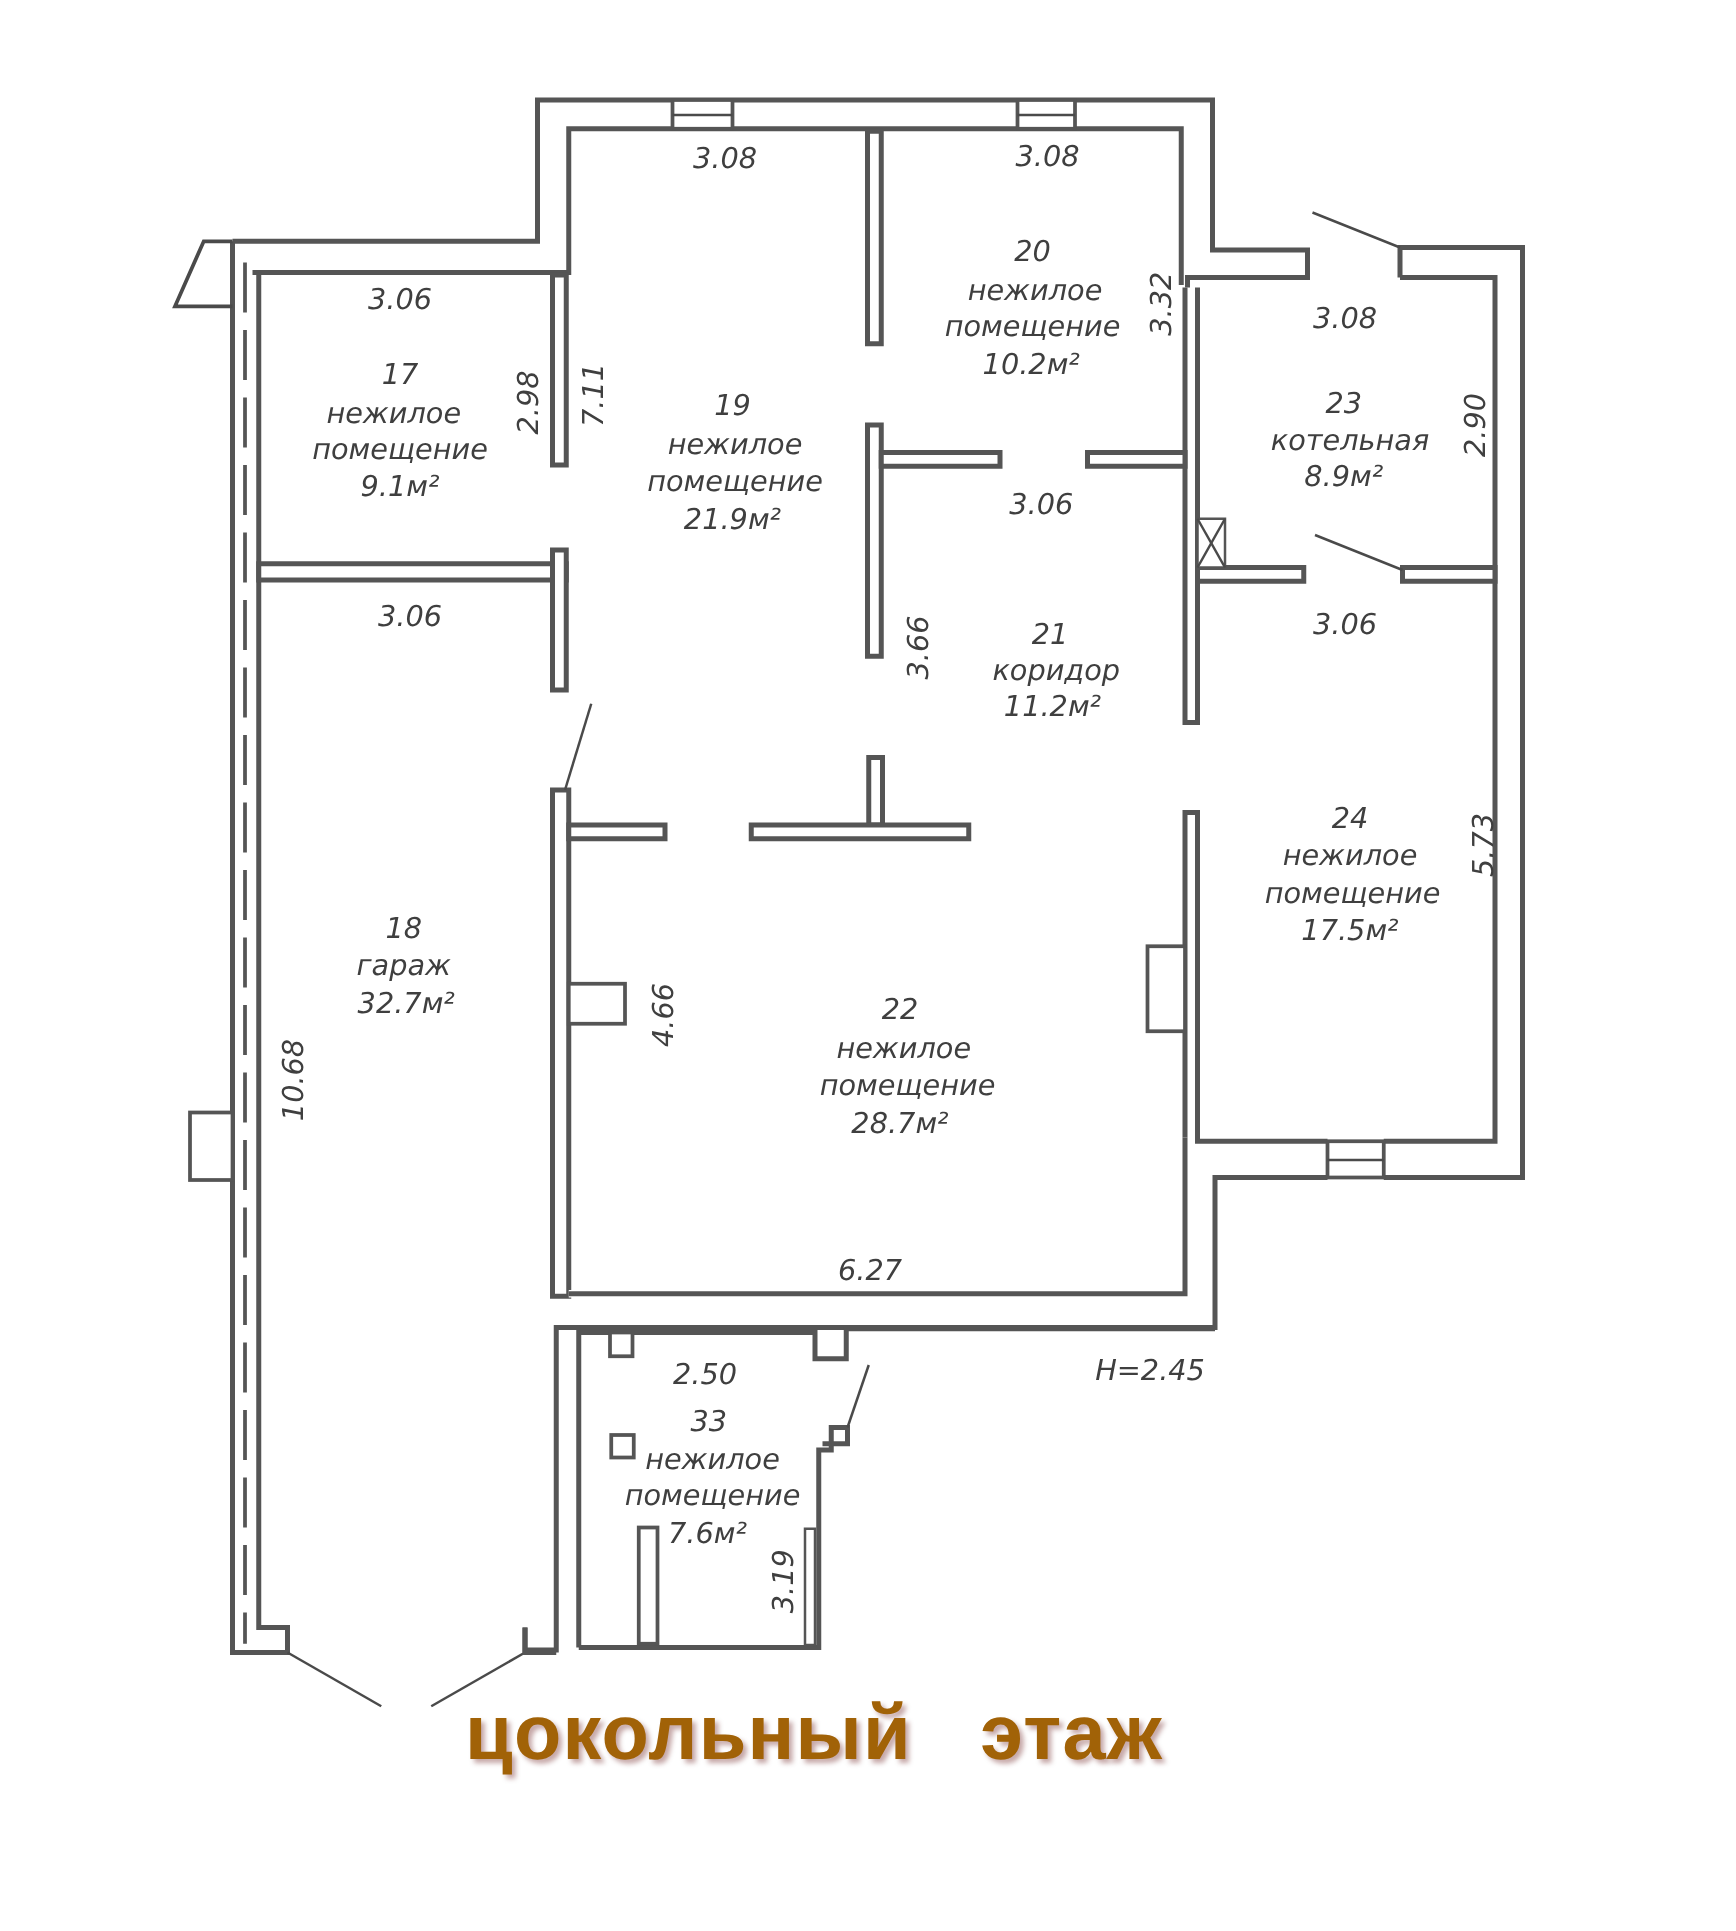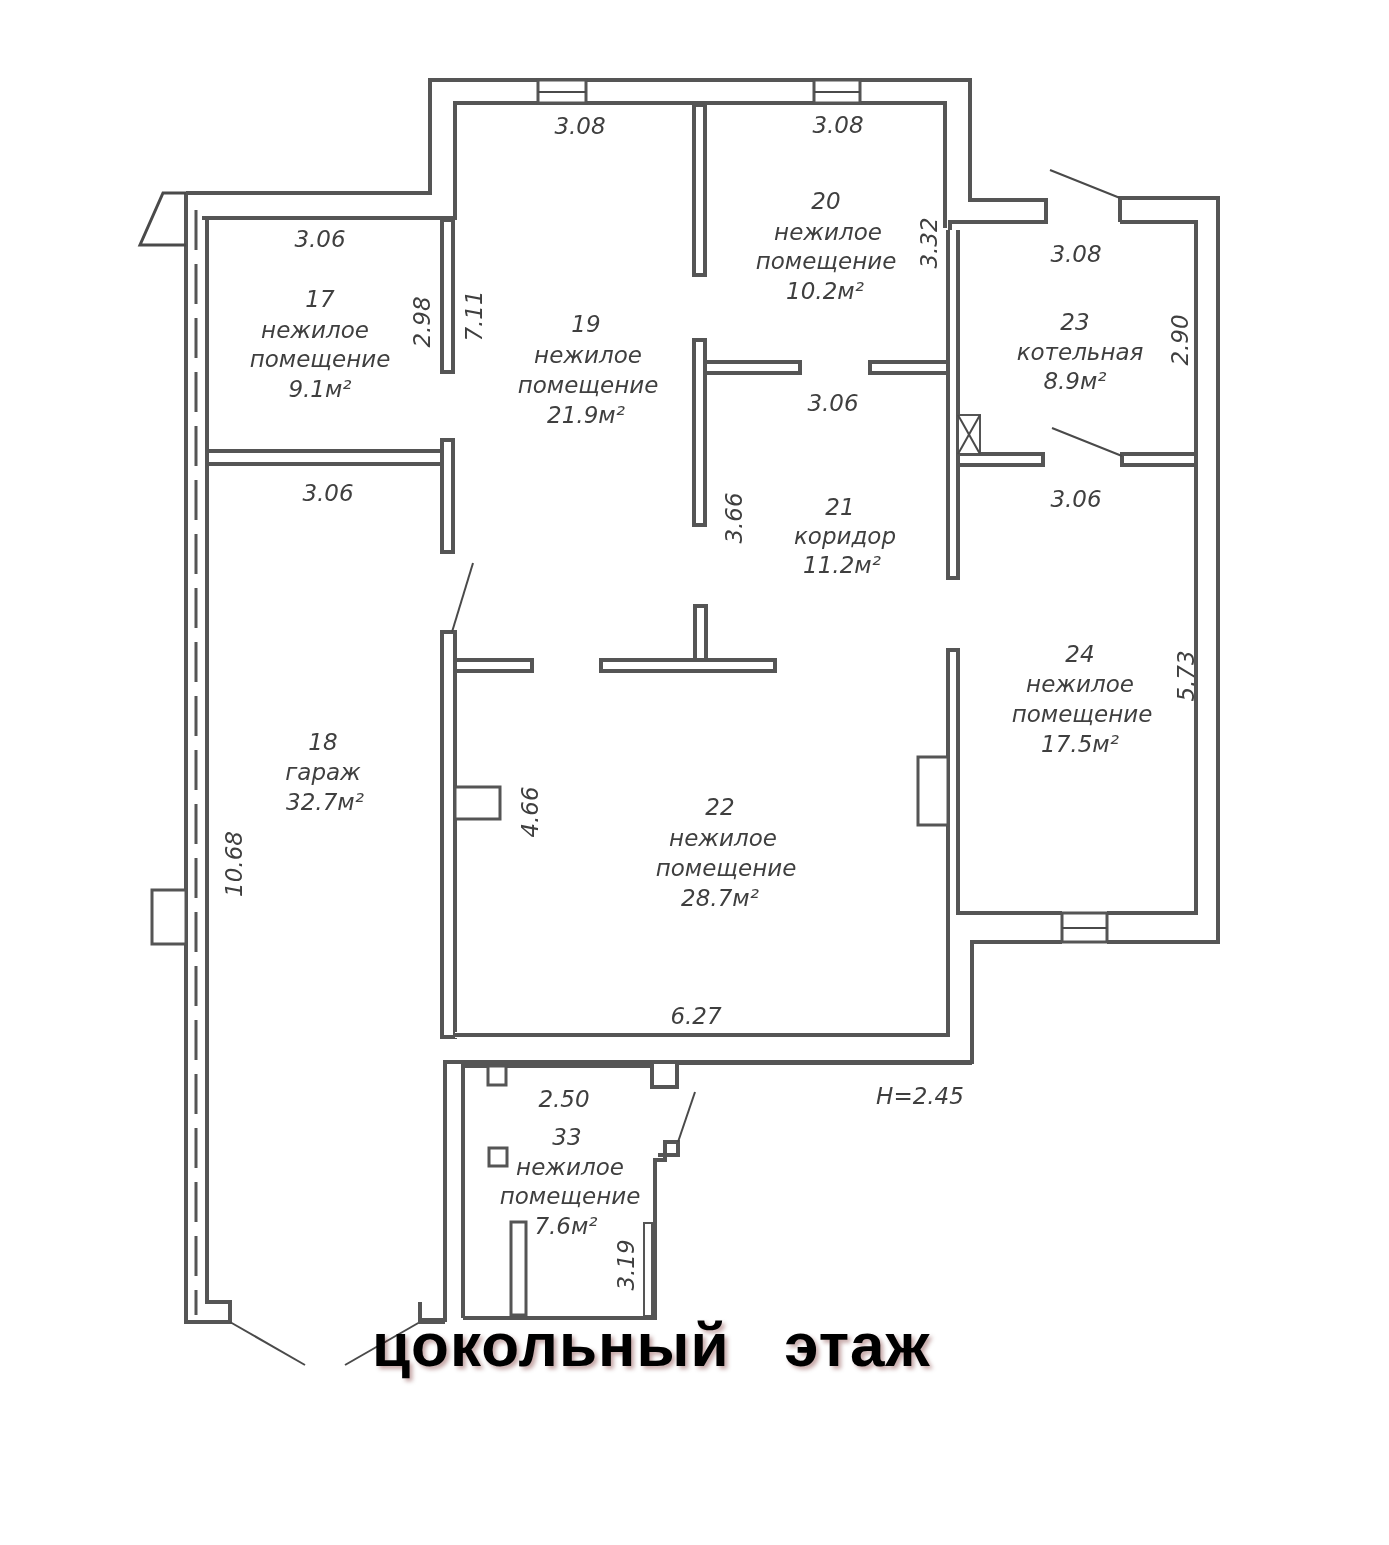--- a/index.html
+++ b/index.html
@@ -7,22 +7,22 @@
          font-family: "DejaVu Sans", sans-serif; }
   #plan { position: absolute; left: 0; top: 0; width: 1389px; height: 1545px; }
   .wall { fill: #ffffff; stroke: #555555; stroke-width: 4; stroke-linejoin: miter; }
   .wall-thin { fill: none; stroke: #555555; stroke-width: 4; }
   .line { fill: none; stroke: #4a4a4a; stroke-width: 2; }
   .dash { fill: none; stroke: #555555; stroke-width: 3; stroke-dasharray: 40 14; }
   .lbl { font-family: "DejaVu Sans", sans-serif; font-style: italic; fill: #3f3f3f;
          font-size: 23px; text-anchor: middle; }
   .dim { font-family: "DejaVu Sans", sans-serif; font-style: italic; fill: #3f3f3f;
          font-size: 23px; text-anchor: middle; }
-  .title { position: absolute; left: 372px; top: 1309px; font-family: "Liberation Sans", sans-serif;
-           font-weight: bold; font-size: 62px; color: #000000; letter-spacing: 1px;
+  .title { position: absolute; left: 372px; top: 1351px; font-family: "Liberation Sans", sans-serif;
+           font-weight: bold; font-size: 62px; color: #a16207; letter-spacing: 1px;
            text-shadow: 3px 3px 4px rgba(90,0,0,0.35); white-space: pre; }
 </style>
 </head>
 <body>
 
 <svg id="plan" viewBox="0 0 1389 1545" xmlns="http://www.w3.org/2000/svg">
 
   <g>
 
     <polyline class="wall-thin" points="186,193 430,193 430,80 970,80 970,200 1046,200 1046,222 950,222 950,230"></polyline>

